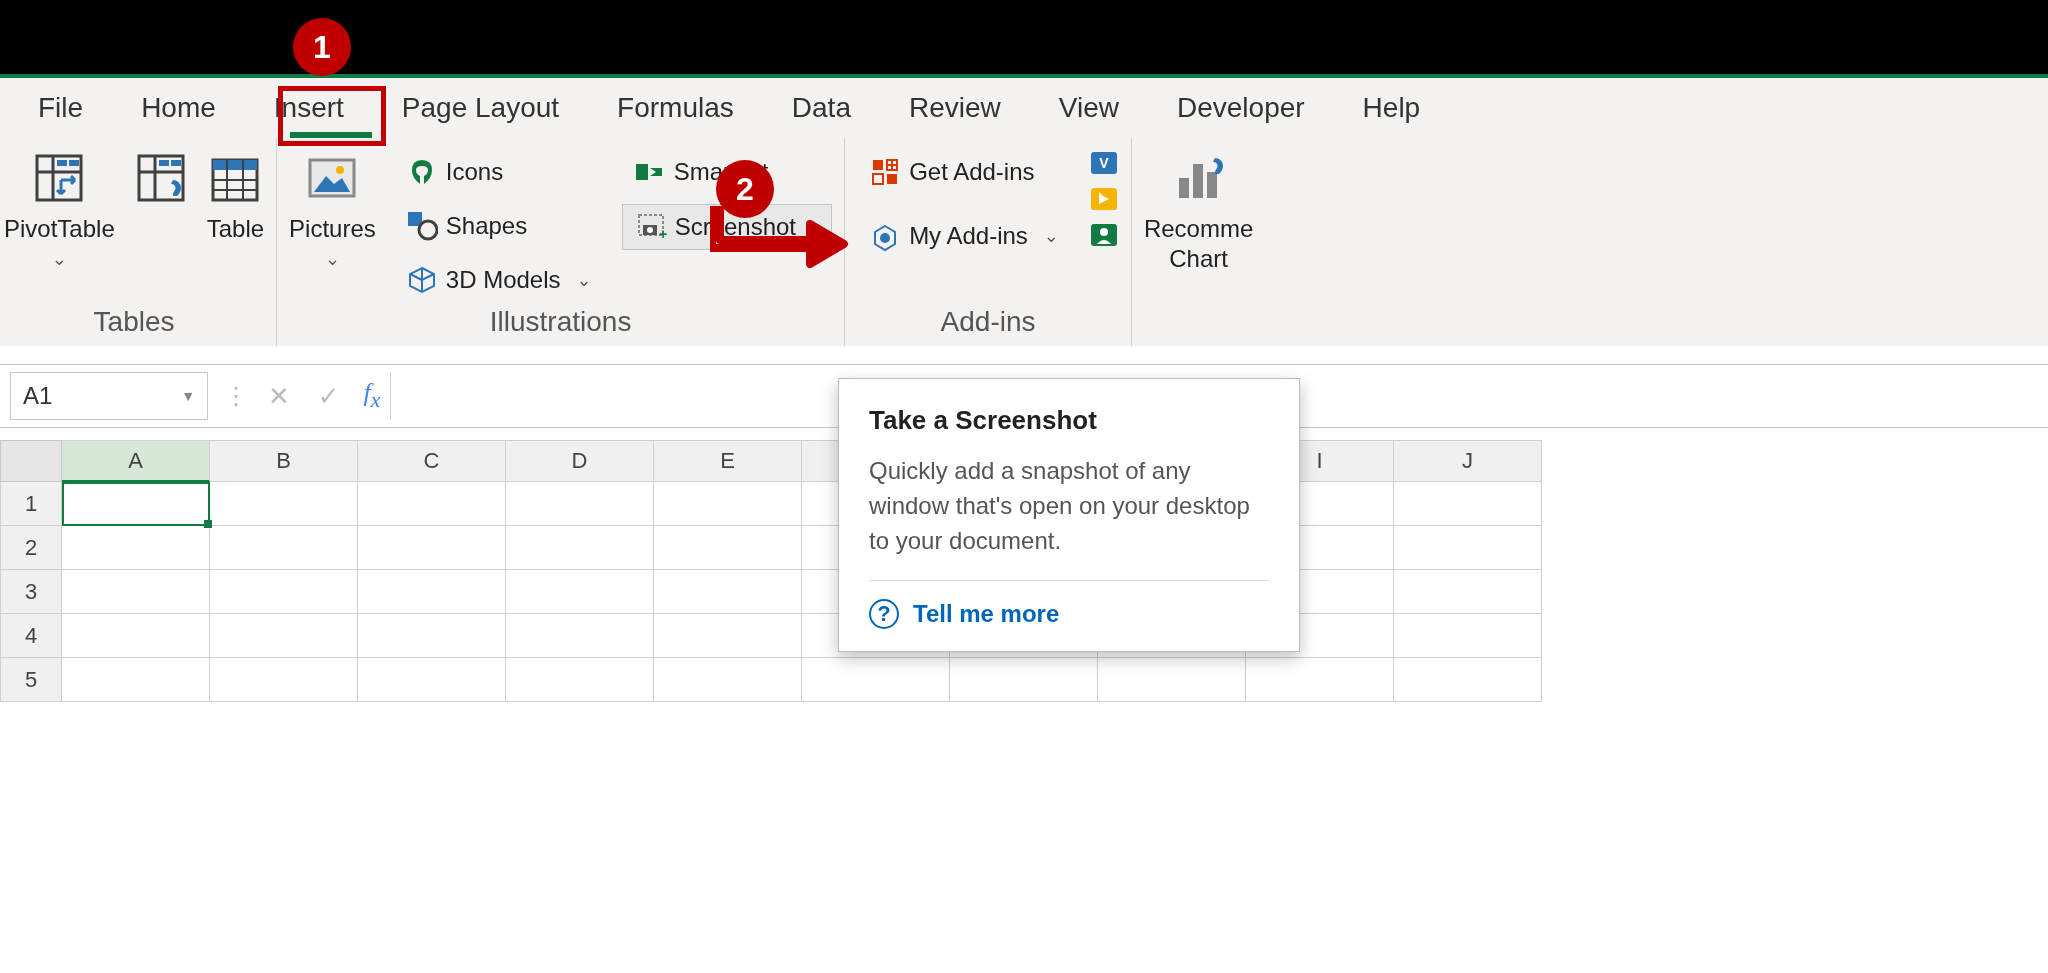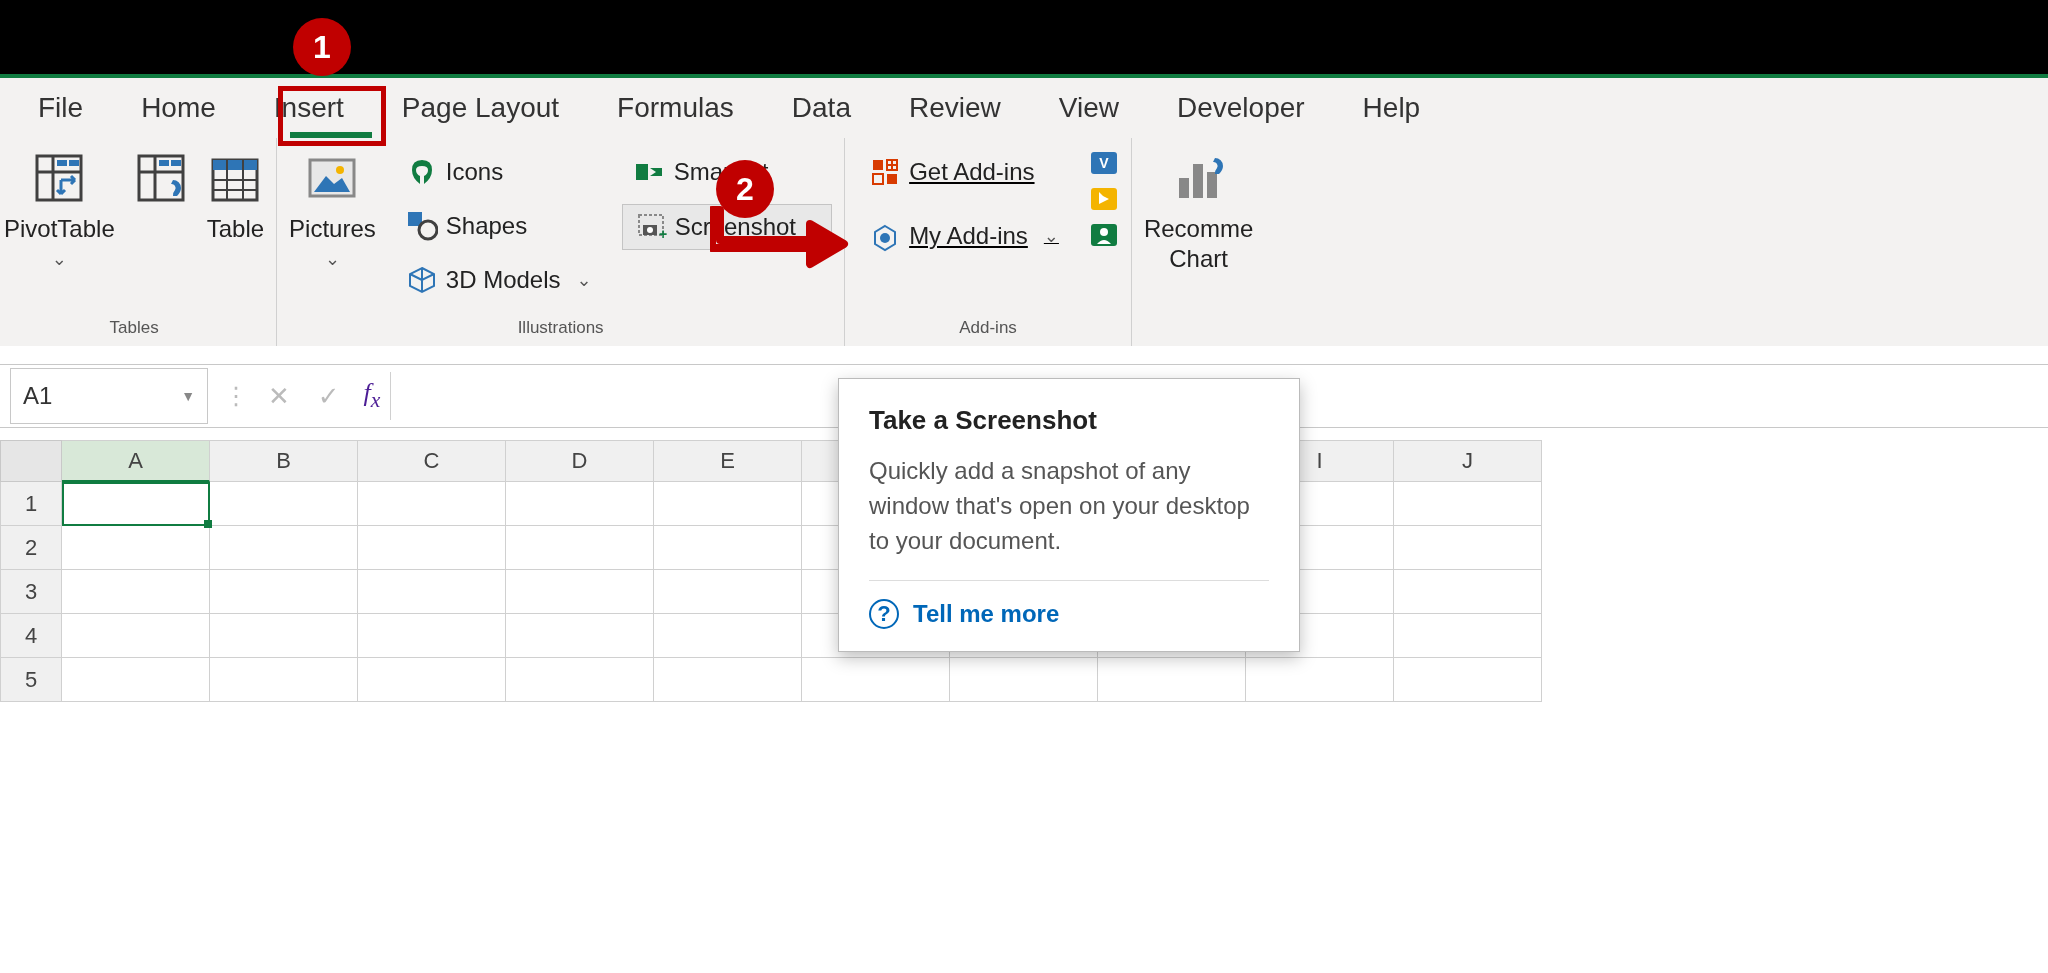--- a/index.html
+++ b/index.html
@@ -16,36 +16,36 @@
       position: absolute;
       border: 5px solid #c00000;
       box-sizing: border-box;
       pointer-events: none;
     }
     
     .ribbon-content { background: #f3f2f1; display: flex; height: 208px; }
     
     .ribbon-group { display: flex; flex-direction: column; align-items: center; justify-content: space-between; padding: 8px 12px 8px 12px; border-right: 1px solid #d0d0d0; }
     .ribbon-group-items { display: flex; align-items: flex-start; gap: 18px; flex: 1; }
-    .ribbon-group-label { font-size: 17px; color: #555; text-align: center; margin-top: auto; }
+    .ribbon-group-label { font-size: 28px; color: #555; text-align: center; margin-top: auto; }
     
     .big-button { display: flex; flex-direction: column; align-items: center; text-align: center; font-size: 24px; color: #222; cursor: pointer; gap: 4px; line-height: 1.25; }
     .big-button .icon-slot { height: 64px; display: flex; align-items: center; justify-content: center; }
     .dropdown-chevron { font-size: 18px; color: #555; }
     
     .mini-button { display: flex; align-items: center; gap: 8px; font-size: 24px; color: #222; cursor: pointer; padding: 6px 12px; }
     .mini-button.hovered { background: #e8e8e8; border: 1px solid #c4c4c4; }
     
     .icon-col { display: flex; flex-direction: column; gap: 10px; padding-top: 4px; }
     
     .formula-bar { display: flex; align-items: center; height: 64px; border-top: 1px solid #c8c8c8; border-bottom: 1px solid #c8c8c8; background: #fff; margin-top: 18px; }
-    .name-box { width: 198px; height: 56px; border: 1px solid #c8c8c8; margin: 0 10px; display: flex; align-items: center; padding: 16px 12px; font-size: 24px; color: #333; position: relative; }
+    .name-box { width: 198px; height: 48px; border: 1px solid #c8c8c8; margin: 0 10px; display: flex; align-items: center; padding: 16px 12px; font-size: 24px; color: #333; position: relative; }
     .name-box-arrow { margin-left: auto; color: #888; font-size: 14px; }
     .fb-btn { color: #bbb; font-size: 26px; padding: 0 14px; cursor: pointer; }
-    .fb-fx { font-style: italic; font-family: 'Times New Roman', serif; color: #4c1d95; font-size: 26px; padding: 0 10px; }
+    .fb-fx { font-style: italic; font-family: 'Times New Roman', serif; color: #3b82f6; font-size: 26px; padding: 0 10px; }
     .formula-input { flex: 1; height: 48px; border: none; border-left: 1px solid #d0d0d0; padding: 0 12px; font-size: 22px; }
     
     .sheet { display: flex; margin-top: 12px; }
     .row-headers { display: flex; flex-direction: column; }
     .corner-cell { width: 62px; height: 42px; background: #e6e6e6; border: 1px solid #c8c8c8; }
     .row-header { width: 62px; height: 44px; background: #f0f0f0; border: 1px solid #d0d0d0; border-top: none; display: flex; align-items: center; justify-content: center; font-size: 22px; color: #444; }
     
     .grid { display: flex; flex-direction: column; }
     .col-headers { display: flex; }
     .col-header { width: 148px; height: 42px; background: #f0f0f0; border: 1px solid #d0d0d0; border-left: none; display: flex; align-items: center; justify-content: center; font-size: 22px; color: #444; }
@@ -212,21 +212,21 @@
           <span class="dropdown-chevron">⌄</span>
         </div>
         <div style="height:40px;"></div>
       </div>
     </div>
     <div class="ribbon-group-label">Illustrations</div>
   </div>
 
   <div class="ribbon-group">
     <div class="ribbon-group-items">
-      <div class="icon-col" style="gap:20px;text-decoration:underline;">
+      <div class="icon-col" style="gap:20px;">
         <div class="mini-button">
           <svg width="32" height="32" viewBox="0 0 32 32">
             <rect x="4" y="4" width="10" height="10" fill="#d83b01"></rect>
             <rect x="18" y="4" width="10" height="10" fill="none" stroke="#d83b01" stroke-width="2"></rect>
             <line x1="19" y1="9" x2="27" y2="9" stroke="#d83b01" stroke-width="2"></line>
             <line x1="23" y1="5" x2="23" y2="13" stroke="#d83b01" stroke-width="2"></line>
             <rect x="4" y="18" width="10" height="10" fill="none" stroke="#d83b01" stroke-width="2"></rect>
             <rect x="18" y="18" width="10" height="10" fill="#d83b01"></rect>
           </svg>
           <span>Get Add-ins</span>

